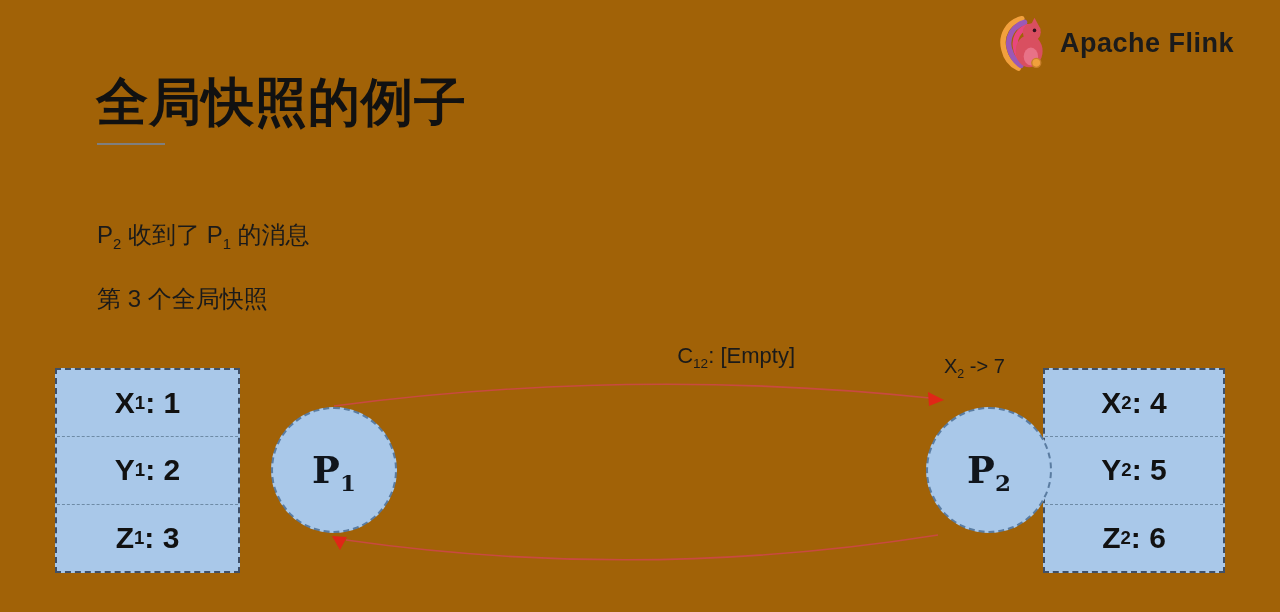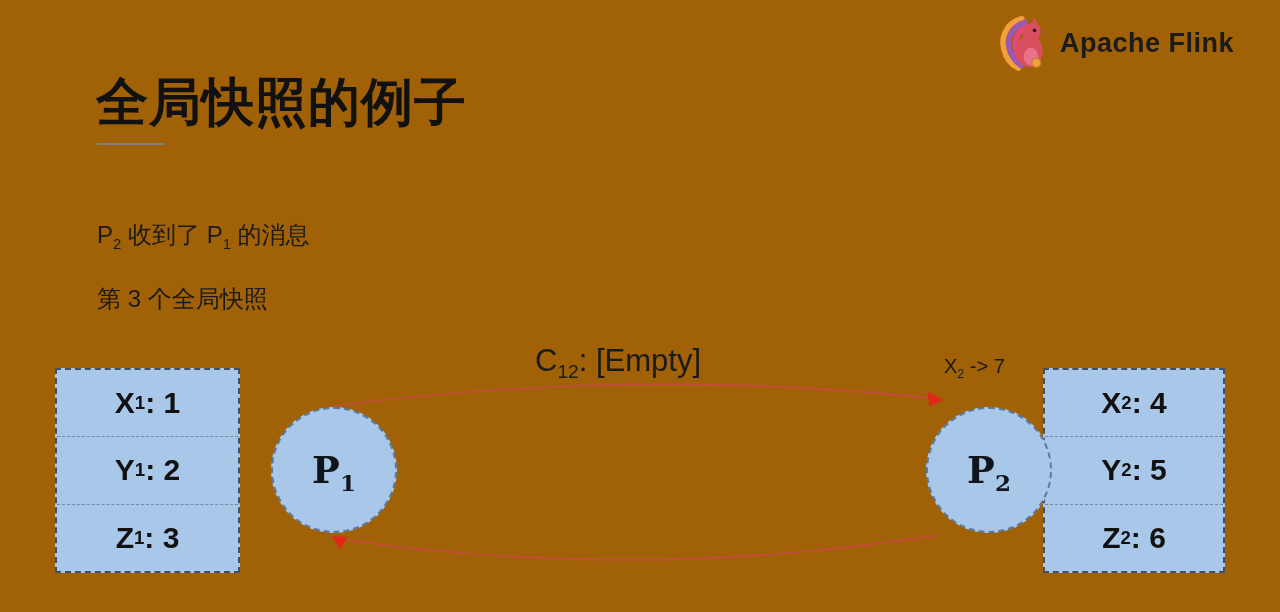--- a/index.html
+++ b/index.html
@@ -41,21 +41,21 @@
     display:flex;align-items:center;justify-content:center;
   }
   .process-1{left:271px;}
   .process-2{left:926px;}
   .process-label{
     font-family:"DejaVu Serif", serif;font-weight:bold;font-size:37px;color:#10151c;
   }
 
   .arrows{position:absolute;left:0;top:0;width:1280px;height:612px;pointer-events:none;}
 
-  .channel-label{position:absolute;font-size:31px;color:#1a1a1a;text-align:left;width:260px;}
+  .channel-label{position:absolute;font-size:22px;color:#1a1a1a;text-align:right;width:260px;}
   .channel-label-top{left:535px;top:343px;}
   .channel-label-bottom{left:535px;top:559px;}
   .event-label{position:absolute;left:944px;top:355px;font-size:20px;color:#1a1a1a;}
 </style>
 </head>
 <body>
 
 <div class="slide">
 
   <div class="logo">

